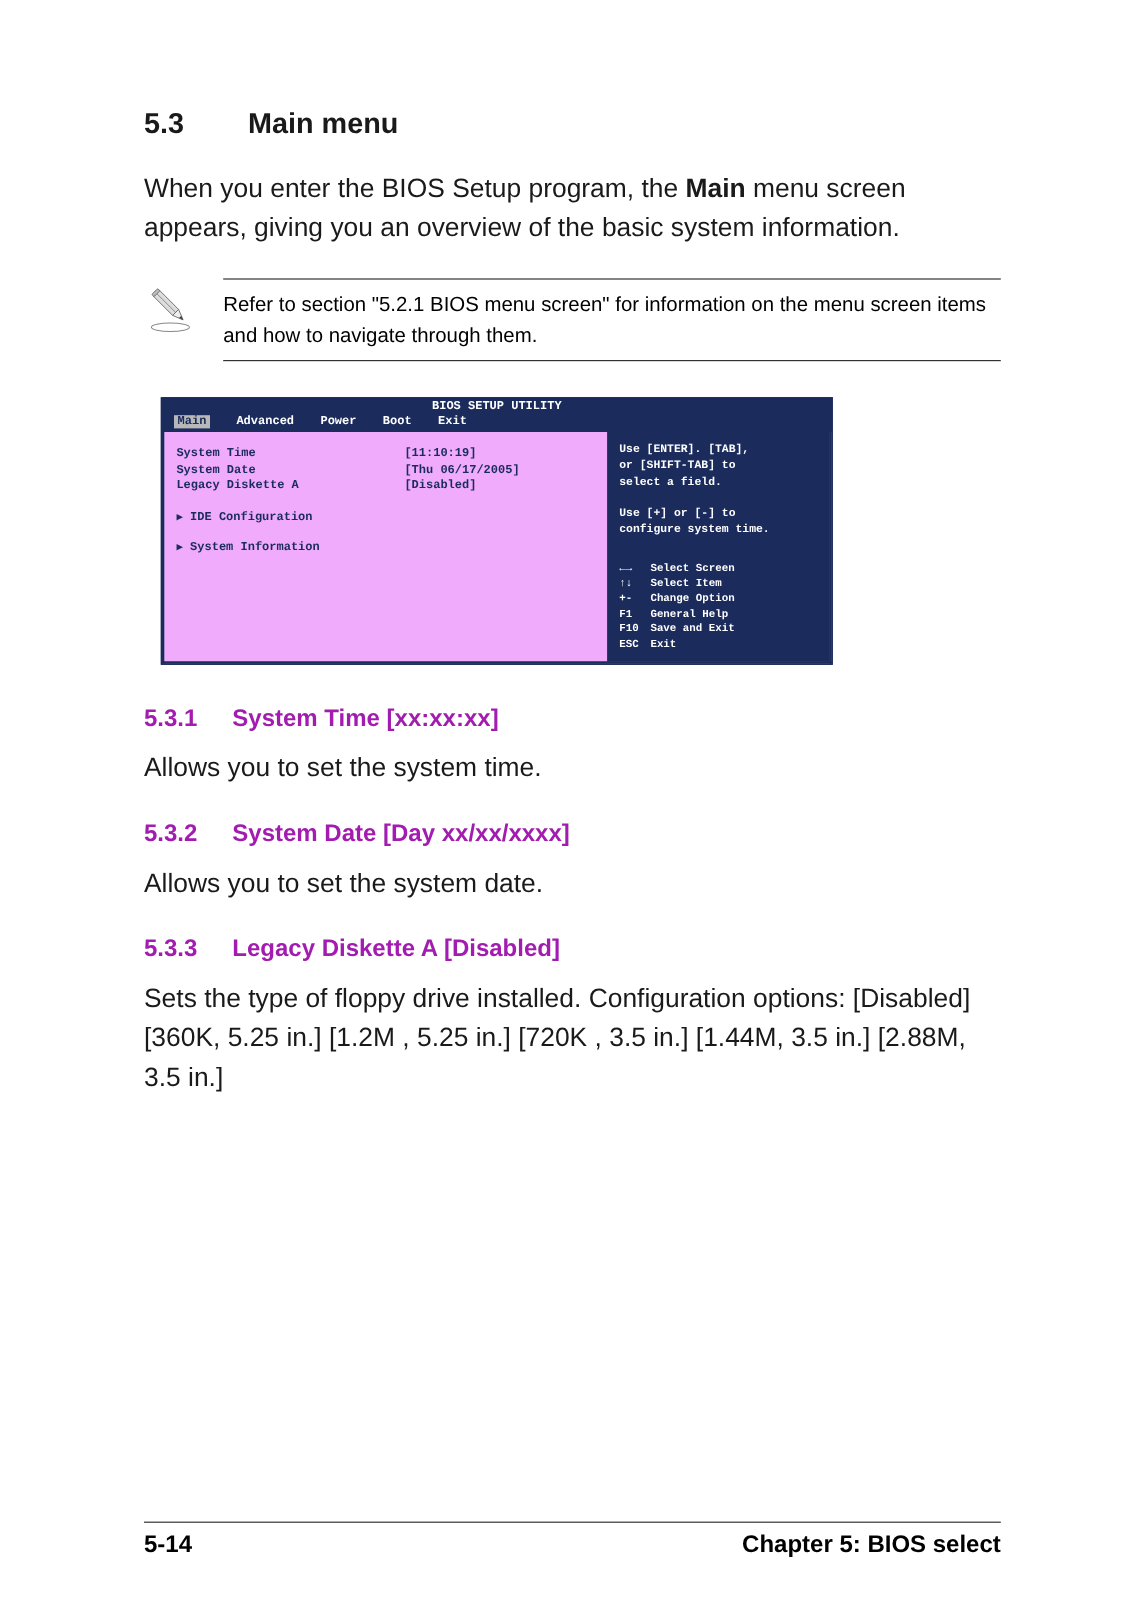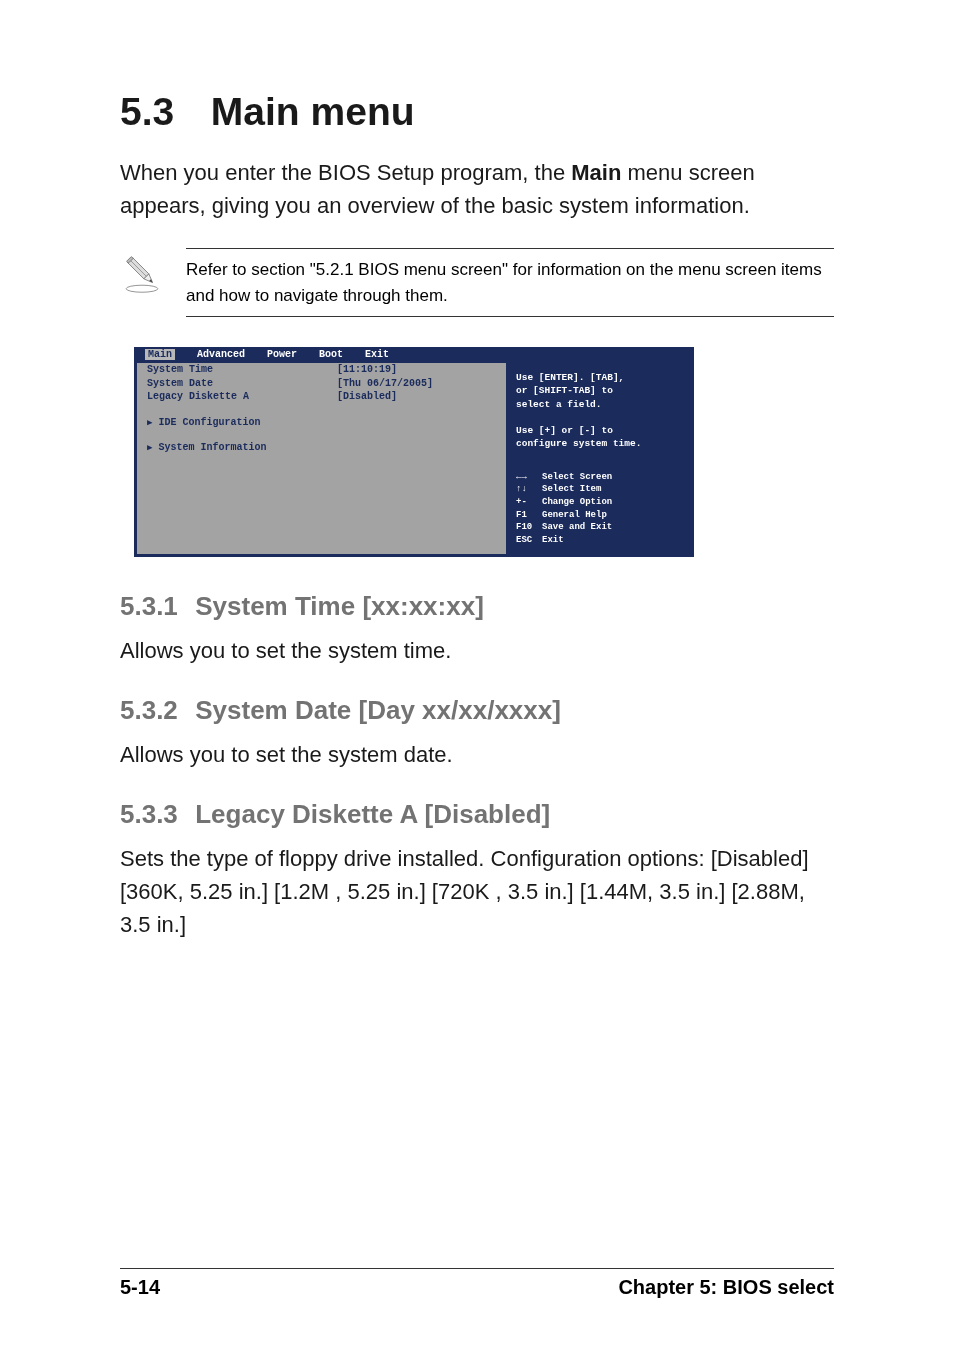--- a/index.html
+++ b/index.html
@@ -9,21 +9,21 @@
     }
     body {
       font-family: Arial, Helvetica, sans-serif;
       width: 954px;
       height: 1351px;
       background: white;
       padding: 90px 120px 50px 120px;
       position: relative;
     }
     h1.main-heading {
-      font-size: 39px;
+      font-size: 24px;
       font-weight: bold;
       color: #1a1a1a;
       margin-bottom: 22px;
     }
     .section-number {
       display: inline-block;
       min-width: 80px;
     }
     p.body-text {
       font-size: 22px;
@@ -87,22 +87,22 @@
       padding: 0 3px;
     }
     .bios-body {
       display: flex;
       background: #5a6b9c;
       border: 2px solid #1a2b5c;
       border-top: none;
     }
     .bios-left {
       flex: 1;
-      background: #a3a3a3;
-      padding: 0 10px;
+      background: #f0abfc;
+      padding: 12px 10px;
       color: #1a2b5c;
       font-weight: bold;
       min-height: 190px;
       font-size: 10px;
       line-height: 1.35;
     }
     .bios-row {
       display: flex;
     }
     .bios-row .label {
@@ -150,23 +150,23 @@
     .bios-footer {
       background: #1a2b5c;
       color: white;
       text-align: center;
       font-weight: bold;
       padding: 2px 0 3px 0;
       font-size: 10px;
     }
     
     h2.sub-heading {
-      font-size: 26px;
-      font-weight: bold;
-      color: #737373;
+      font-size: 20px;
+      font-weight: bold;
+      color: #a21caf;
       margin-top: 28px;
       margin-bottom: 12px;
     }
     .sub-number {
       display: inline-block;
       min-width: 68px;
     }
     
     .footer-bar {
       position: absolute;
@@ -206,20 +206,21 @@
         <polygon points="21,32 29,32 25,42" fill="#eee" stroke="#666" stroke-width="0.8"></polygon>
         <polygon points="23.5,38 26.5,38 25,42" fill="#444"></polygon>
         <rect x="21" y="4" width="8" height="3" rx="1" fill="#bbb" stroke="#666" stroke-width="0.8"></rect>
       </g>
     </svg>
   </div>
   <div class="note-text">Refer to section "5.2.1  BIOS menu screen" for information on the menu screen items and how to navigate through them.</div>
 </div>
 
 <div class="bios-screen">
+  <div class="bios-header">BIOS SETUP UTILITY</div>
   <div class="bios-menubar">
     <span class="active">Main</span>
     <span>Advanced</span>
     <span>Power</span>
     <span>Boot</span>
     <span>Exit</span>
   </div>
   <div class="bios-body">
     <div class="bios-left">
       <div class="bios-row">

